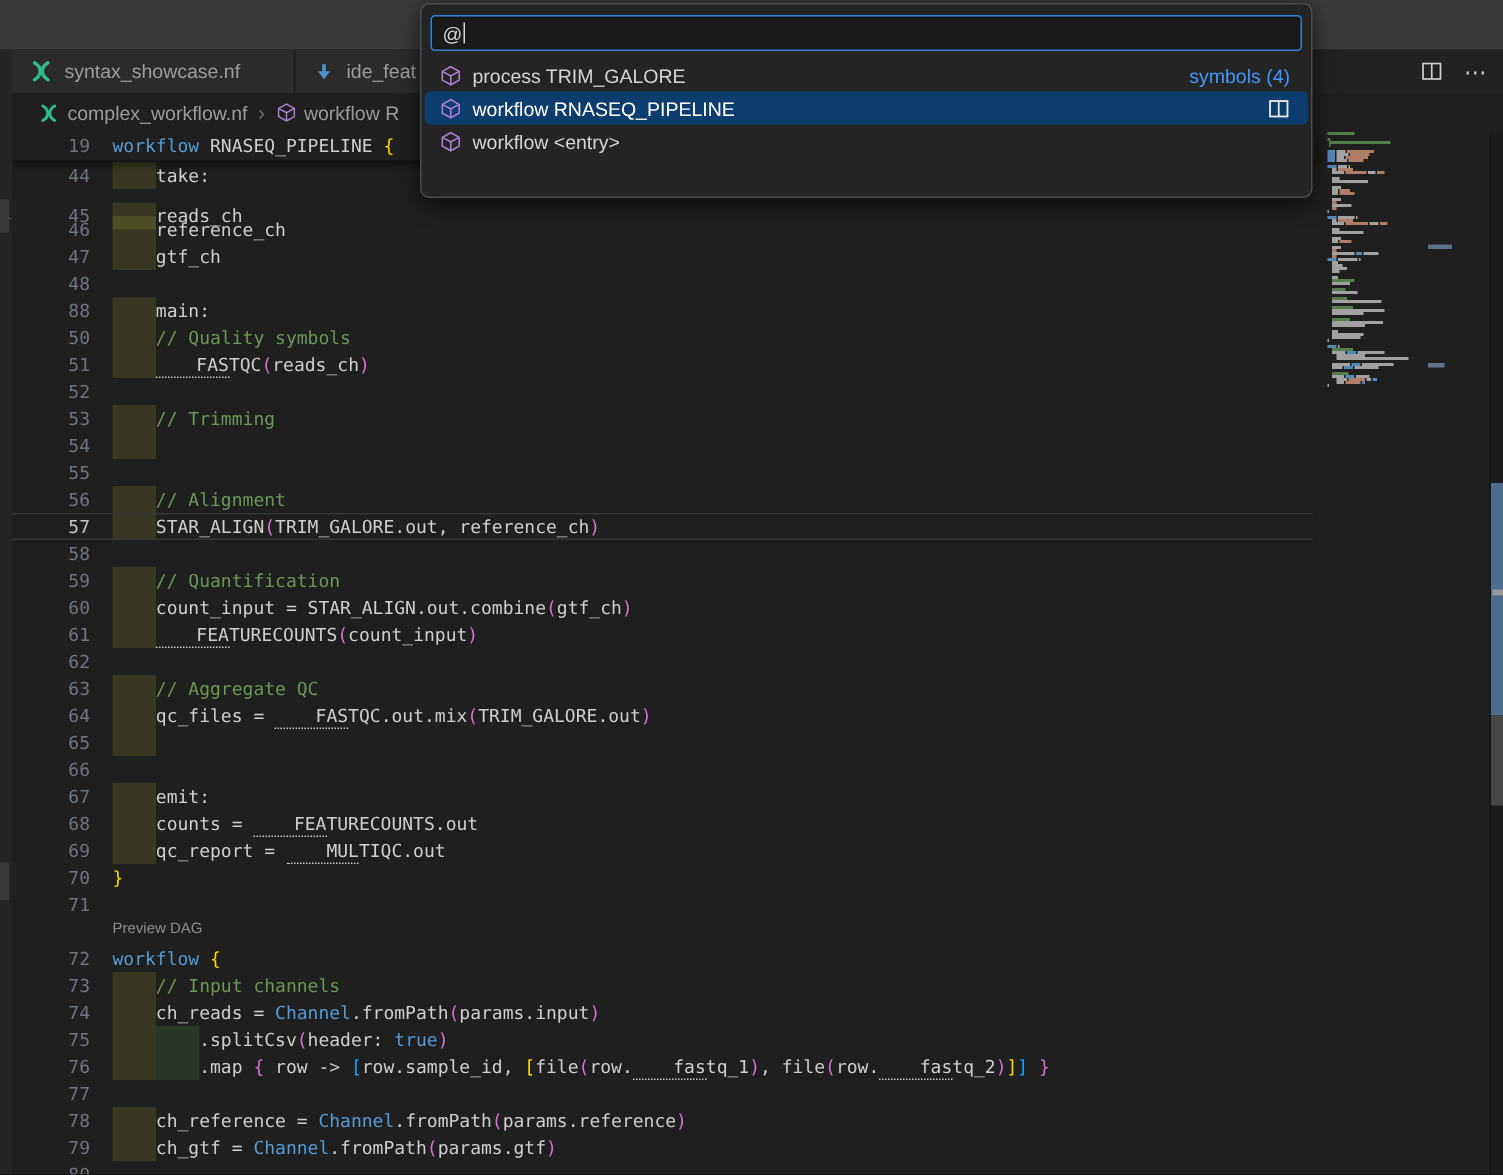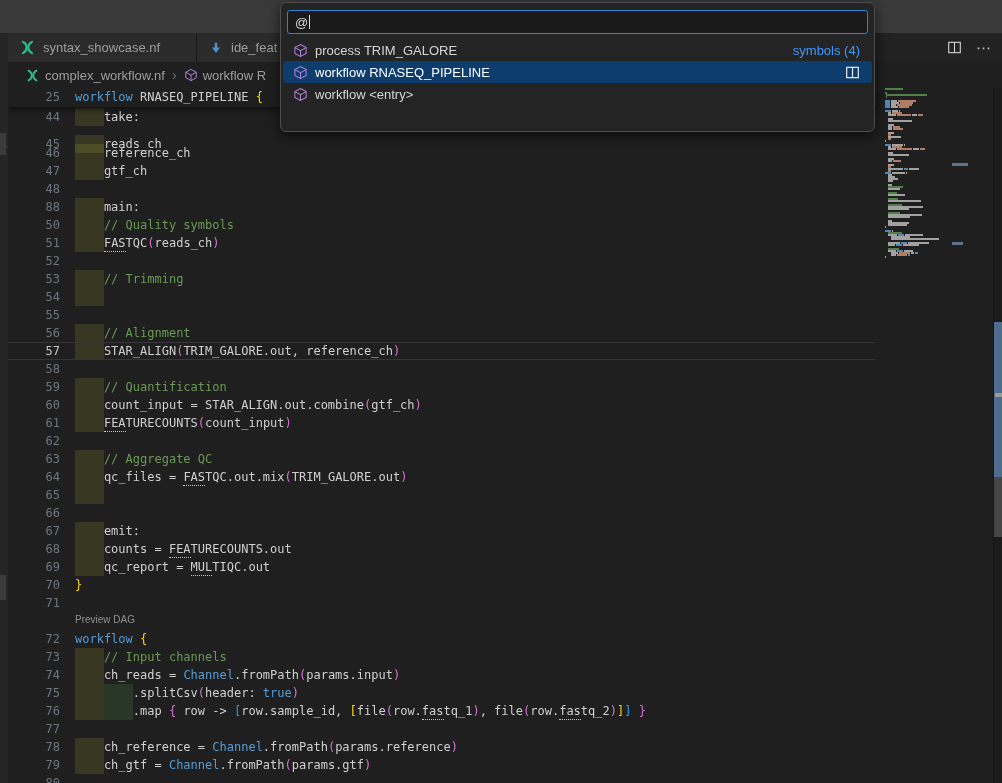--- a/index.html
+++ b/index.html
@@ -28,21 +28,21 @@
   .code-row{position:absolute;left:0;height:18px;width:869px;}
   .lnum{position:absolute;left:0;width:52px;text-align:right;color:#6e7681;
         font:12px/18px "DejaVu Sans Mono", monospace;}
   .cur .lnum{color:#c6c6c6;}
   .ltext{position:absolute;left:67px;top:0;white-space:pre;font:12px/18px "DejaVu Sans Mono", monospace;}
   .band{position:absolute;top:0;height:18px;width:29px;}
   .band.b1{left:67px;background:rgba(255,255,64,.11);}
   .band.b2{left:96px;background:rgba(127,255,127,.11);}
   .c-kw{color:#569cd6}.c-tx{color:#cfcfcf}.c-cm{color:#6a9955}
   .c-b1{color:#ffd700}.c-b2{color:#da70d6}.c-b3{color:#179fff}
-  .hdots{border-bottom:1px dotted #c8c8c8;padding-bottom:1px;}
+  .hdots{border-bottom:1px dotted #c8c8c8;padding-bottom:1px;padding-left:27px;}
   .curline{position:absolute;left:0;width:867px;height:18px;border-top:1px solid #363636;
            border-bottom:1px solid #363636;box-sizing:border-box;}
   .sticky{position:absolute;left:0;top:0;width:869px;height:19px;background:#1f1f1f;
           box-shadow:0 3px 5px rgba(0,0,0,.5);z-index:4;}
   .codelens{position:absolute;left:67px;color:#8f8f8f;font-size:10px;line-height:14px;}
   
   .minimap{position:absolute;left:869px;top:0;width:100px;height:695px;}
   .mm-row{position:absolute;height:2px;display:flex;}
   .mm-row span{height:1.7px;opacity:.85;margin-right:1px;flex:none;}
   .mm-mark{position:absolute;background:#5d7389;height:3px;}
@@ -290,21 +290,21 @@
           <span class="ltext"><span class="c-tx">    ch_gtf = </span><span class="c-kw">Channel</span><span class="c-tx">.fromPath</span><span class="c-b2">(</span><span class="c-tx">params.gtf</span><span class="c-b2">)</span></span>
         </div>
         <div class="code-row" style="top: 686px;">
           <span class="lnum">80</span>
           <span class="ltext"></span>
         </div>
       </div>
     <div class="curline" id="curline" style="top: 254px;"></div>
     <div class="sticky" id="sticky">
         <div class="code-row">
-          <span class="lnum">25</span>
+          <span class="lnum">19</span>
           <span class="ltext"><span class="c-kw">workflow</span><span class="c-tx"> RNASEQ_PIPELINE </span><span class="c-b1">{</span></span>
         </div>
       </div>
     <div class="codelens" id="codelens" style="top: 525px;">Preview DAG</div>
     <div class="minimap" id="minimap">
         <div class="mm-row" style="top: 0px; left: 8px;">
           <span style="width: 18.4px; background: rgb(93, 145, 82);"></span>
         </div>
         <div class="mm-row" style="top: 4px; left: 8px;">
           <span style="width: 1.6px; background: rgb(93, 145, 82);"></span>

